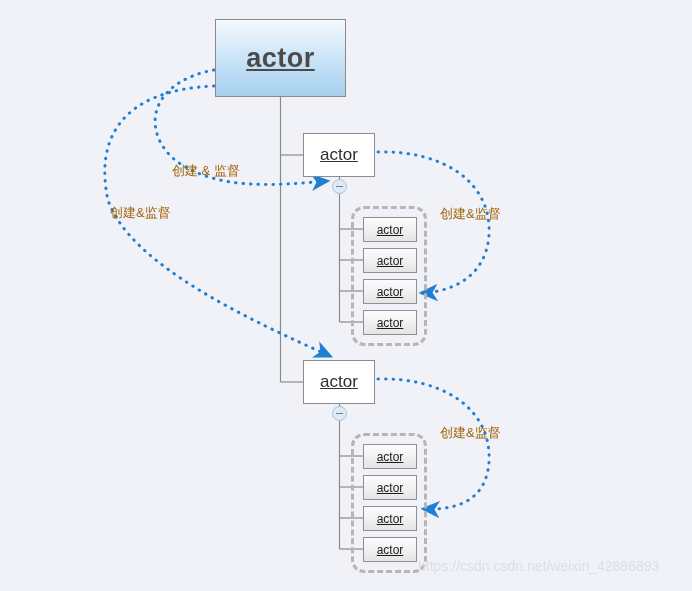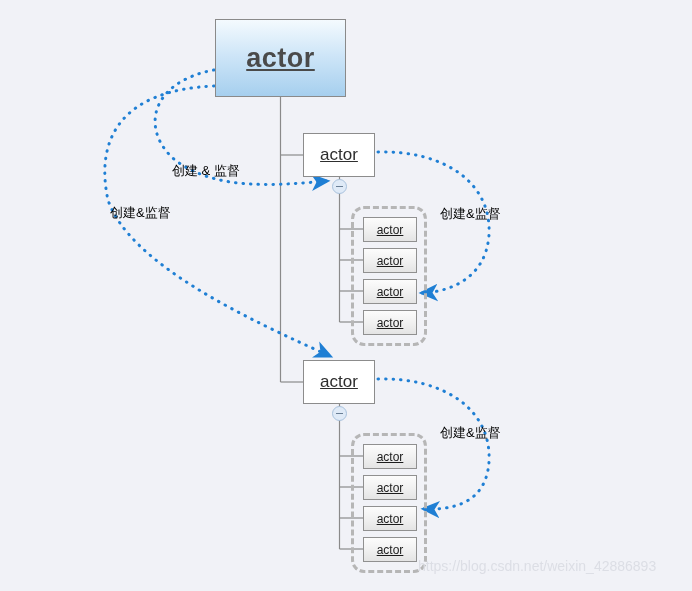--- a/index.html
+++ b/index.html
@@ -67,21 +67,21 @@
     border: 3px dashed #b6b6b6;
     border-radius: 13px;
     background: transparent;
     z-index: 2;
   }
   .group-1 { left: 351px; top: 206px; width: 76px; height: 140px; }
   .group-2 { left: 351px; top: 433px; width: 76px; height: 140px; }
   .label {
     position: absolute;
     font-size: 13px;
-    color: #000000;
+    color: #a16207;
     white-space: nowrap;
     z-index: 6;
   }
   .lbl-a { left: 172px; top: 162px; }
   .lbl-b { left: 110px; top: 204px; }
   .lbl-c { left: 440px; top: 205px; }
   .lbl-d { left: 440px; top: 424px; }
   .watermark {
     position: absolute;
     left: 418px;
@@ -168,13 +168,13 @@
 <div class="node node-leaf" style="left:363px; top:537px;">actor</div>
 
 <div class="toggle toggle-1"></div>
 <div class="toggle toggle-2"></div>
 
 <div class="label lbl-a">创建 &amp; 监督</div>
 <div class="label lbl-b">创建&amp;监督</div>
 <div class="label lbl-c">创建&amp;监督</div>
 <div class="label lbl-d">创建&amp;监督</div>
 
-<div class="watermark">https://blog.csdn.net/weixin_42886893</div>
+<div class="watermark">https://csdn.csdn.net/weixin_42886893</div>
 
 </body></html>

